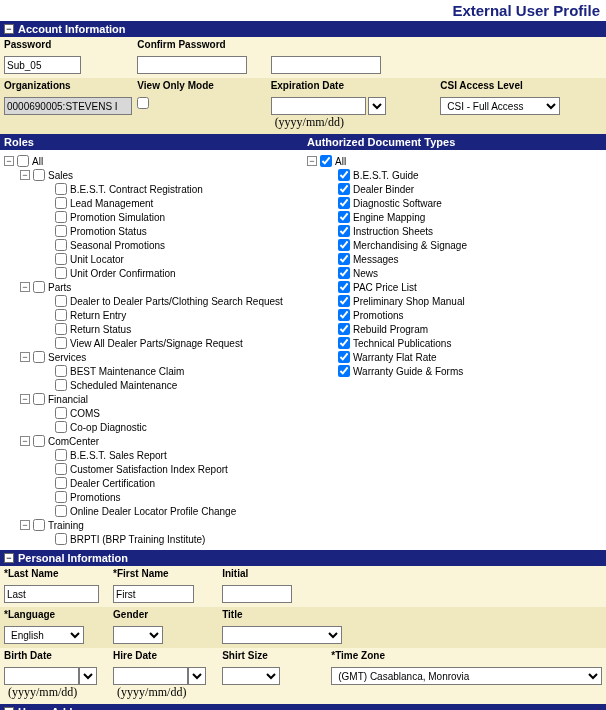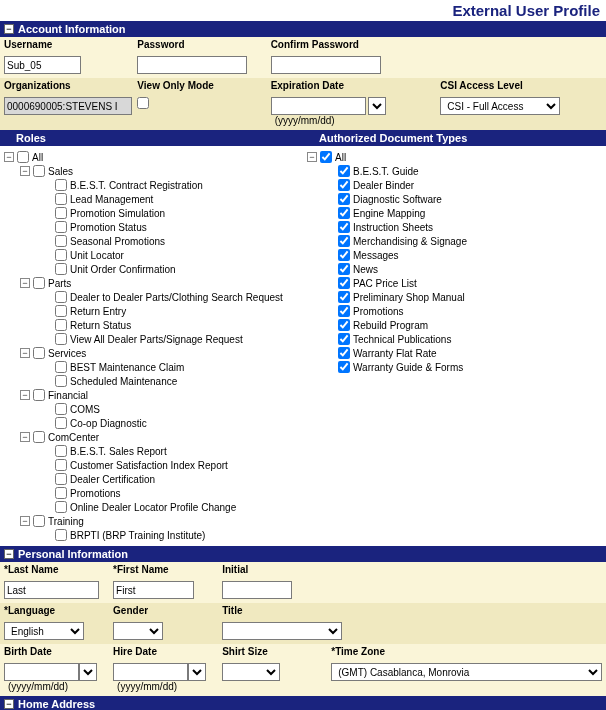--- a/index.html
+++ b/index.html
@@ -3,23 +3,23 @@
 <meta charset="utf-8">
 <style>
   * { box-sizing: border-box; margin: 0; padding: 0; }
   body { font-family: Verdana, Arial, sans-serif; font-size: 10px; background: #fff; width: 606px; }
   .page-title { color: #1a237e; font-weight: bold; font-size: 15px; text-align: right; padding: 2px 6px; }
   .section-bar { background: #1a237e; color: #fff; font-weight: bold; font-size: 11px; padding: 2px 4px; display: flex; align-items: center; gap: 4px; }
   .collapse-box { display: inline-block; width: 10px; height: 10px; border: 1px solid #666; background: #fff; color: #333; font-size: 9px; line-height: 8px; text-align: center; cursor: pointer; }
   .cell { padding: 2px 4px 4px 4px; }
   .label { font-weight: bold; font-size: 10px; color: #000; }
   input[type="text"], input[type="password"], select { font-size: 10px; border: 1px solid #7a7a7a; height: 18px; padding: 1px 2px; background: #fff; }
-  .hint { font-size: 10px; padding-left: 4px; }
+  .hint { font-size: 12px; padding-left: 4px; font-family: Liberation Serif, serif; }
   .roles-header { background: #1a237e; color: #fff; font-weight: bold; font-size: 11px; display: flex; }
-  .roles-header > div { padding: 2px 16px; }
+  .roles-header > div { padding: 2px 4px; }
   .roles-body { display: flex; background: #fff; }
   .roles-col { flex: 1; padding: 4px; }
   .tree-row { display: flex; align-items: center; gap: 3px; padding: 1px 0; font-size: 10px; }
   .indent0 { margin-left: 0; }
   .indent1 { margin-left: 16px; }
   .indent2 { margin-left: 36px; }
   .tree-toggle { display: inline-block; width: 10px; height: 10px; border: 1px solid #888; background: #fff; color: #333; font-size: 9px; line-height: 8px; text-align: center; cursor: pointer; }
   .spacer { display:inline-block; width:12px; }
   input[type="checkbox"] { width: 12px; height: 12px; }
   .col-22 { width: 22%; }
@@ -36,23 +36,20 @@
 
 <div class="page-title">External User Profile</div>
 
 <div class="section-bar">
   <span class="collapse-box">−</span>
   <span>Account Information</span>
 </div>
 <div class="rowband band-a">
   <div class="row">
     <div class="cell col-22">
-        <div class="label">Username</div>
-      </div>
-    <div class="cell col-22">
         <div class="label">Password</div>
       </div>
     <div class="cell col-28">
         <div class="label">Confirm Password</div>
       </div>
     <div class="cell col-28"></div>
   </div>
   <div class="row">
     <div class="cell col-22"><input type="text" style="width: 77px;" value="Sub_05"></div>
     <div class="cell col-22"><input type="password" style="width: 110px;"></div>

